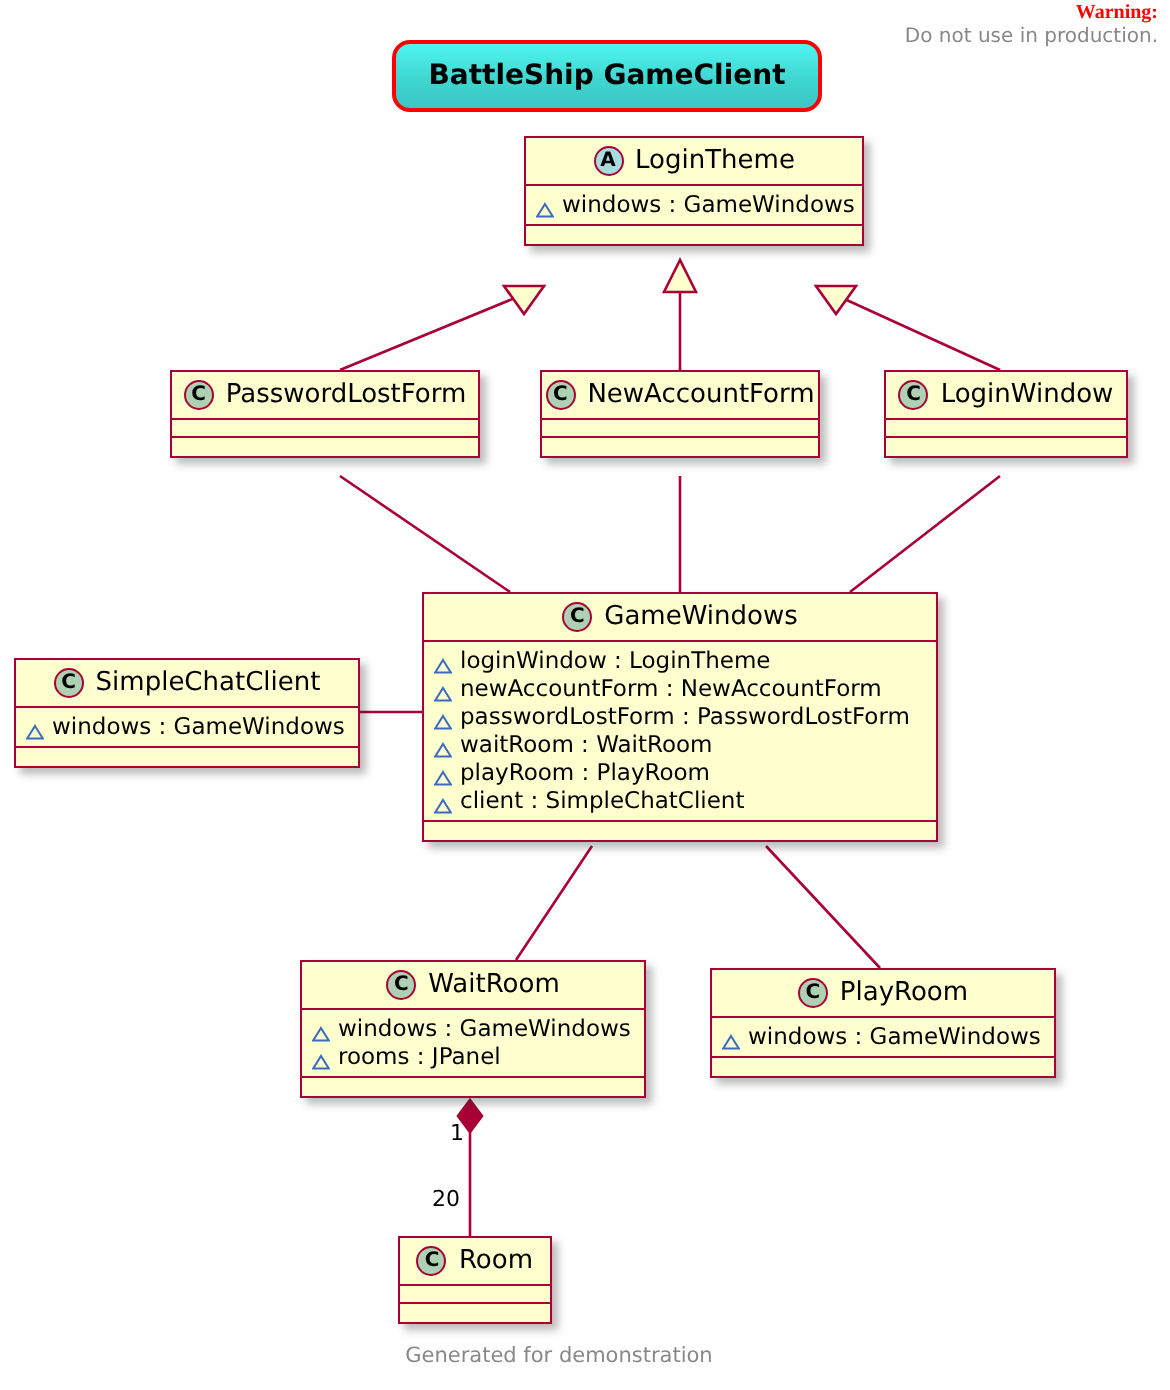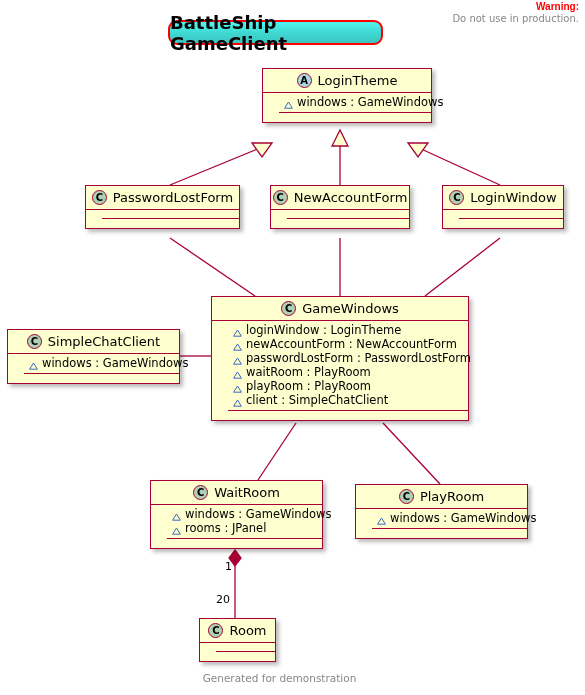--- a/index.html
+++ b/index.html
@@ -33,44 +33,44 @@
     position: absolute;
     right: 6px;
     top: 1px;
     text-align: right;
     line-height: 12px;
   }
   .warning-title {
     color: #FF0000;
     font-size: 10px;
     font-weight: bold;
-    font-family: Liberation Sans, sans-serif;
+    font-family: Liberation Serif, serif;
     display: block;
   }
   .warning-sub {
     color: #888888;
     font-size: 10px;
     display: block;
   }
 
   
   .diagram-title {
     position: absolute;
-    left: 168px;
+    left: 196px;
     top: 20px;
     width: 215px;
-    height: 25px;
+    height: 36px;
     border: 2px solid #FF0000;
     border-radius: 9px;
     background: linear-gradient(180deg, #50F5F0 0%, #3FD6D0 55%, #3BC6C2 100%);
     box-sizing: border-box;
     display: flex;
     align-items: center;
     justify-content: center;
-    font-size: 18px;
+    font-size: 14px;
     font-weight: bold;
     color: #000000;
     letter-spacing: 0px;
   }
 
   
   .uml-class {
     position: absolute;
     background: #FEFECE;
     border: 1.3px solid #A80036;
@@ -110,21 +110,20 @@
     flex: none;
   }
   .stereo.cls { background: #ADD1B2; }
   .stereo.abs { background: #A9DCDF; }
 
   .uml-attrs {
     padding: 2px 5px 3px 5px;
     border-bottom: 1.3px solid #A80036;
     min-height: 7px;
     box-sizing: border-box;
-    margin-left: 16px;
   }
   .uml-attrs.empty { padding: 0; height: 9px; }
   .uml-methods {
     min-height: 9px;
     height: 9px;
     box-sizing: border-box;
   }
   .attr-row {
     display: flex;
     align-items: center;
@@ -282,21 +281,21 @@
             </svg>
         </span>
         <span>passwordLostForm : PasswordLostForm</span>
       </div>
       <div class="attr-row">
         <span class="vis-tri-wrap">
           <svg width="9" height="8" viewBox="0 0 9 8">
               <polygon points="4.5,1 8.4,7.2 0.6,7.2" fill="none" stroke="#3A6BBF" stroke-width="1"></polygon>
             </svg>
         </span>
-        <span>waitRoom : PlayRoom</span>
+        <span>waitRoom : WaitRoom</span>
       </div>
       <div class="attr-row">
         <span class="vis-tri-wrap">
           <svg width="9" height="8" viewBox="0 0 9 8">
               <polygon points="4.5,1 8.4,7.2 0.6,7.2" fill="none" stroke="#3A6BBF" stroke-width="1"></polygon>
             </svg>
         </span>
         <span>playRoom : PlayRoom</span>
       </div>
       <div class="attr-row">

